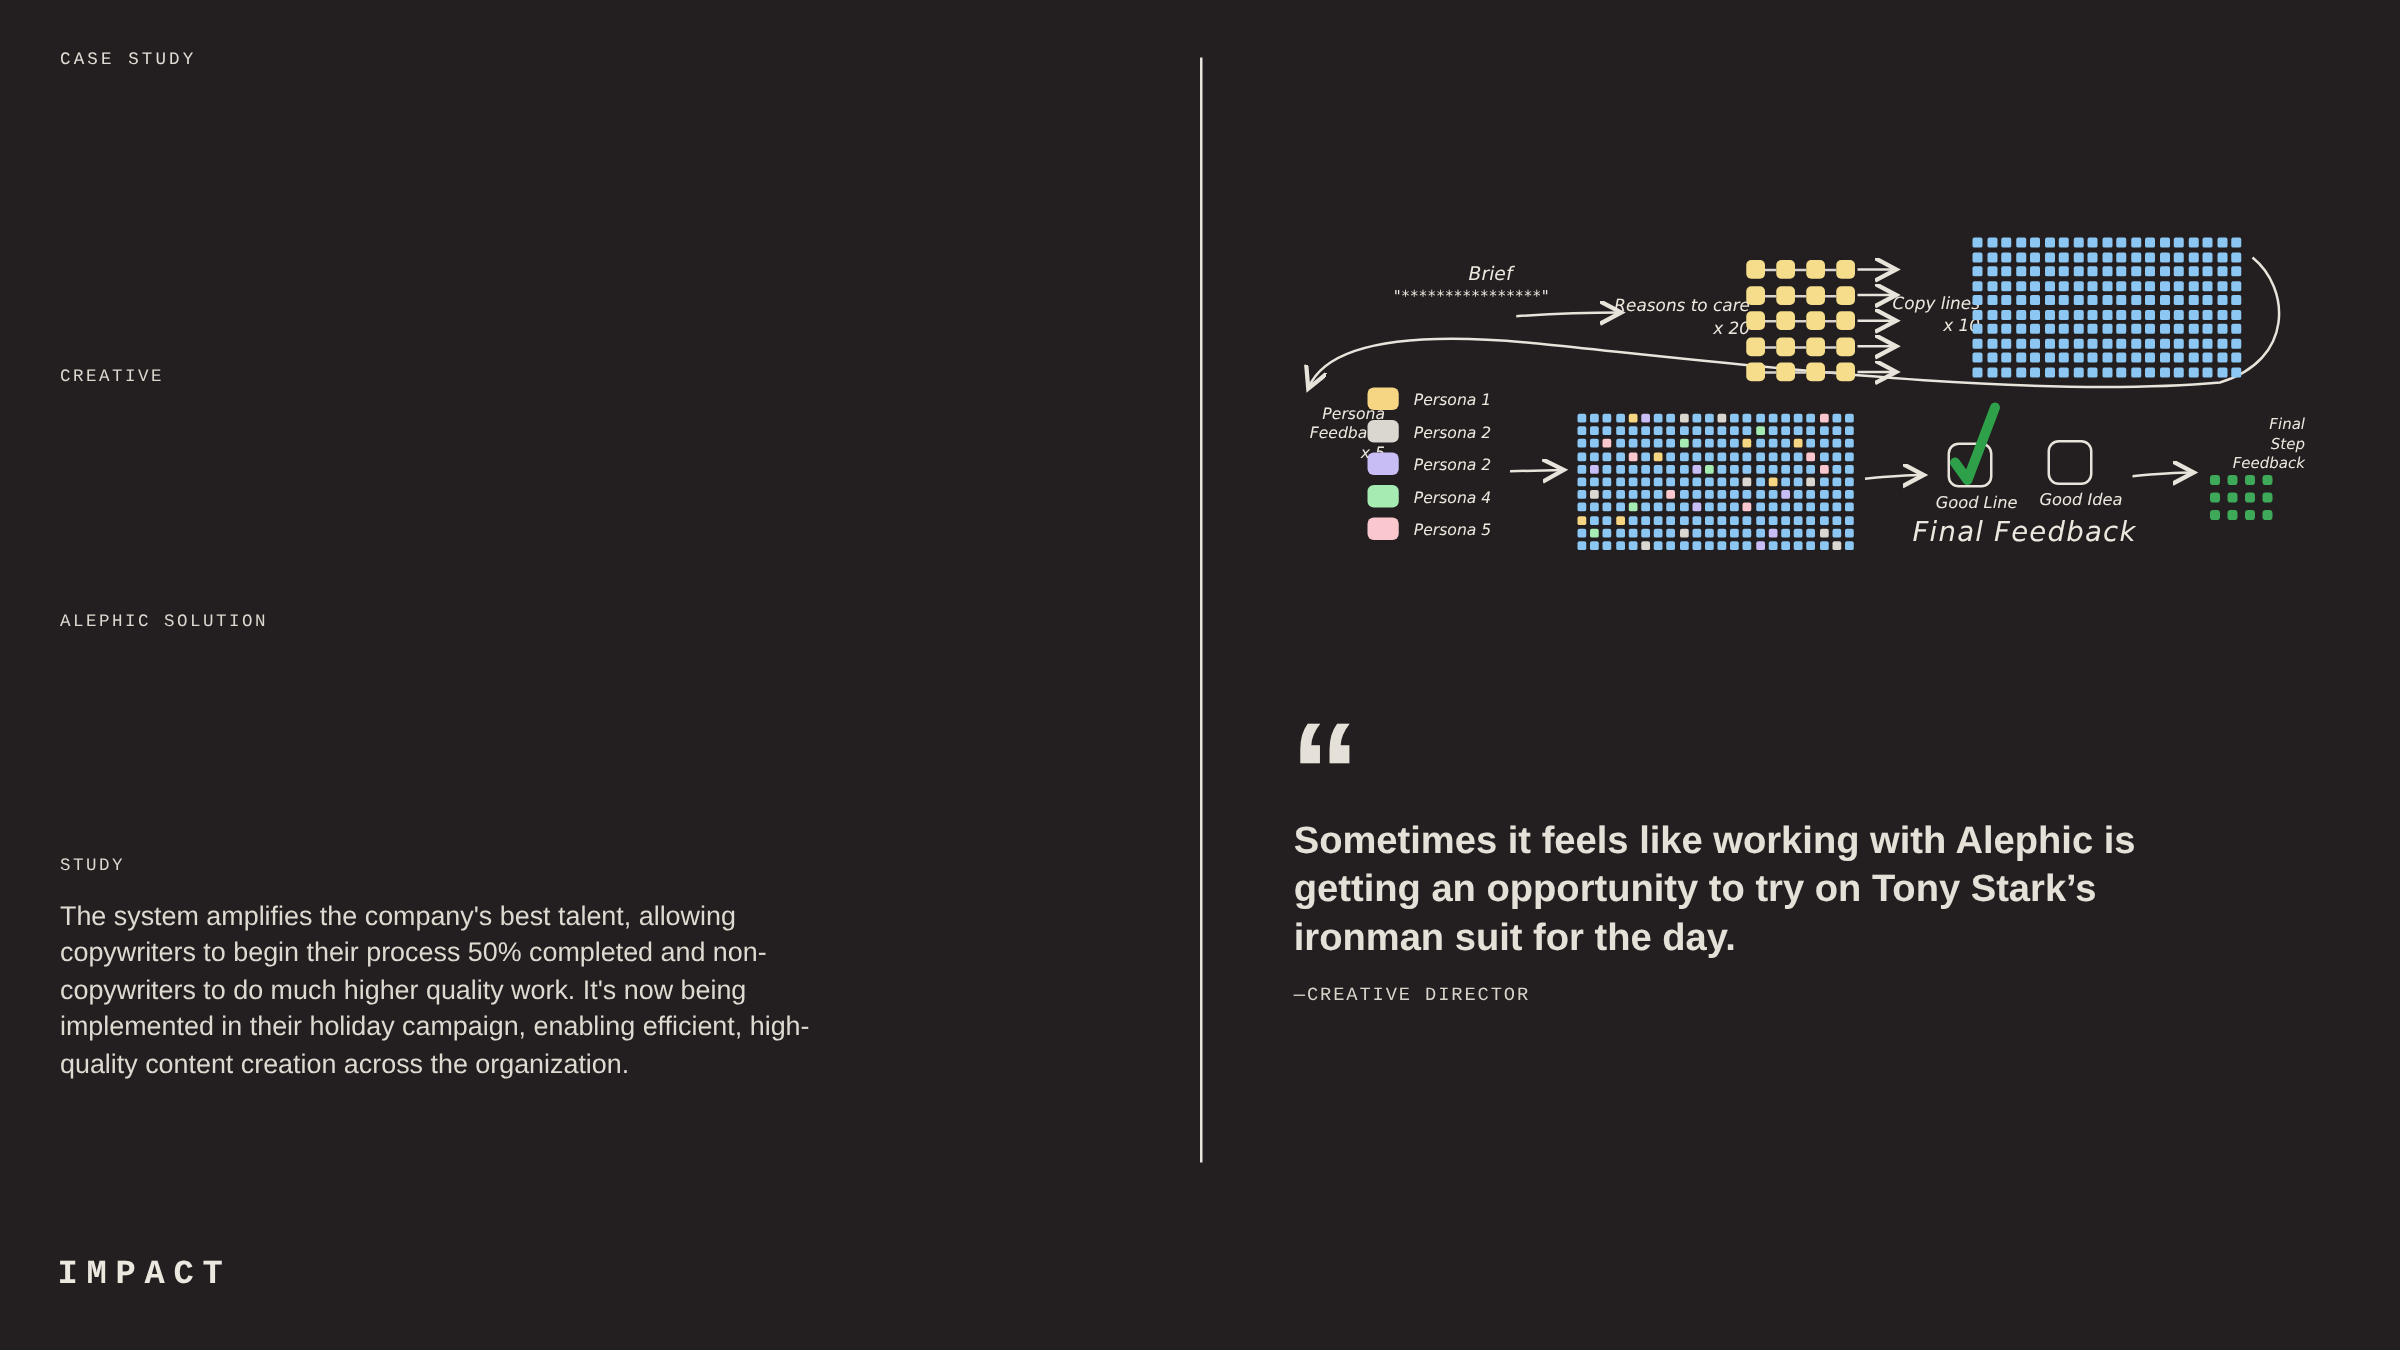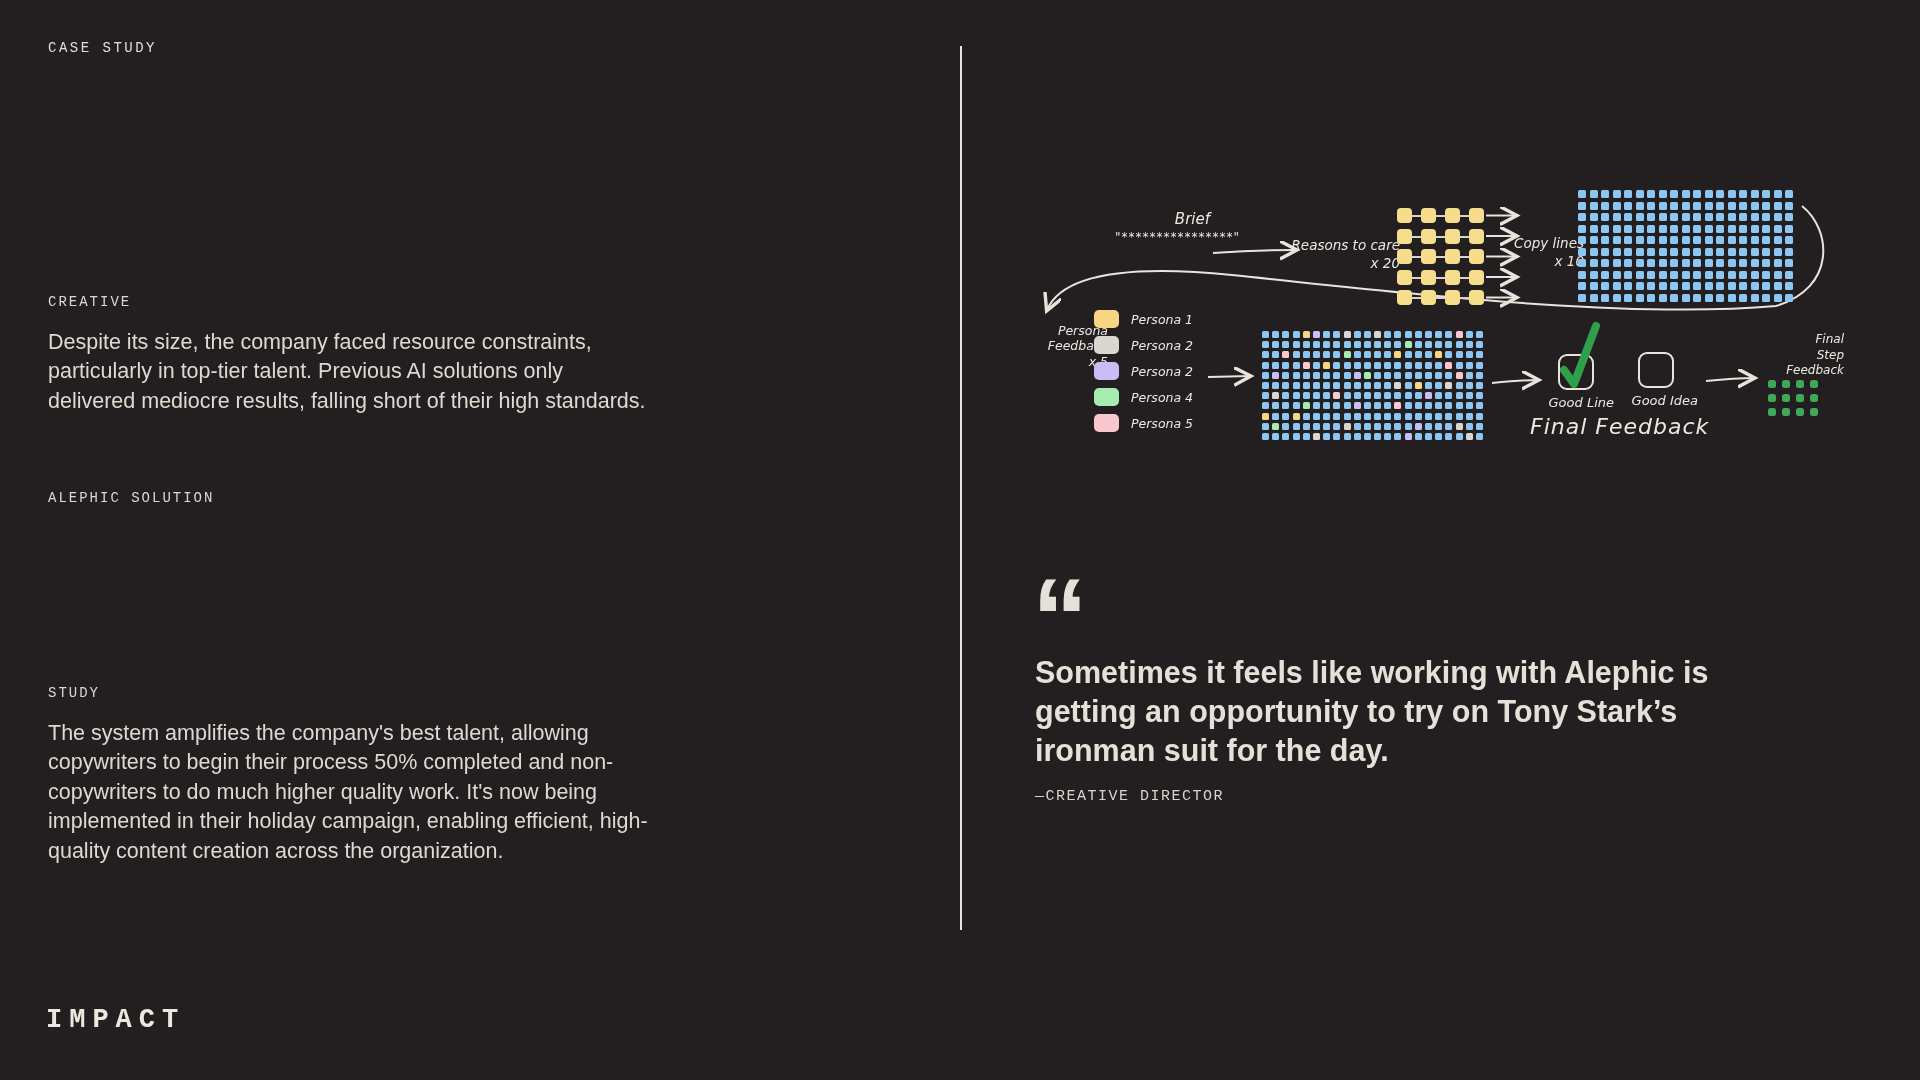--- a/index.html
+++ b/index.html
@@ -84,21 +84,20 @@
   .check-svg { left:536px; top:178px; overflow:visible; }
 </style>
 </head>
 <body>
 
 <div class="page">
 
   <div class="abs eyebrow mono">CASE STUDY</div>
 
   <div class="abs sec-label mono lbl-challenge">CREATIVE</div>
-  <p class="abs sec-body body-challenge" style="margin:0">Despite its size, the company faced resource constraints, particularly in top-tier talent. Previous AI solutions only delivered mediocre results, falling short of their high standards.</p>
 
   <div class="abs sec-label mono lbl-solution">ALEPHIC SOLUTION</div>
 
   <div class="abs sec-label mono lbl-impact">STUDY</div>
   <p class="abs sec-body body-impact" style="margin:0">The system amplifies the company's best talent, allowing copywriters to begin their process 50% completed and non-copywriters to do much higher quality work. It's now being implemented in their holiday campaign, enabling efficient, high-quality content creation across the organization.</p>
 
   <div class="abs logo mono">IMPACT</div>
 
   <div class="abs divider"></div>
 

